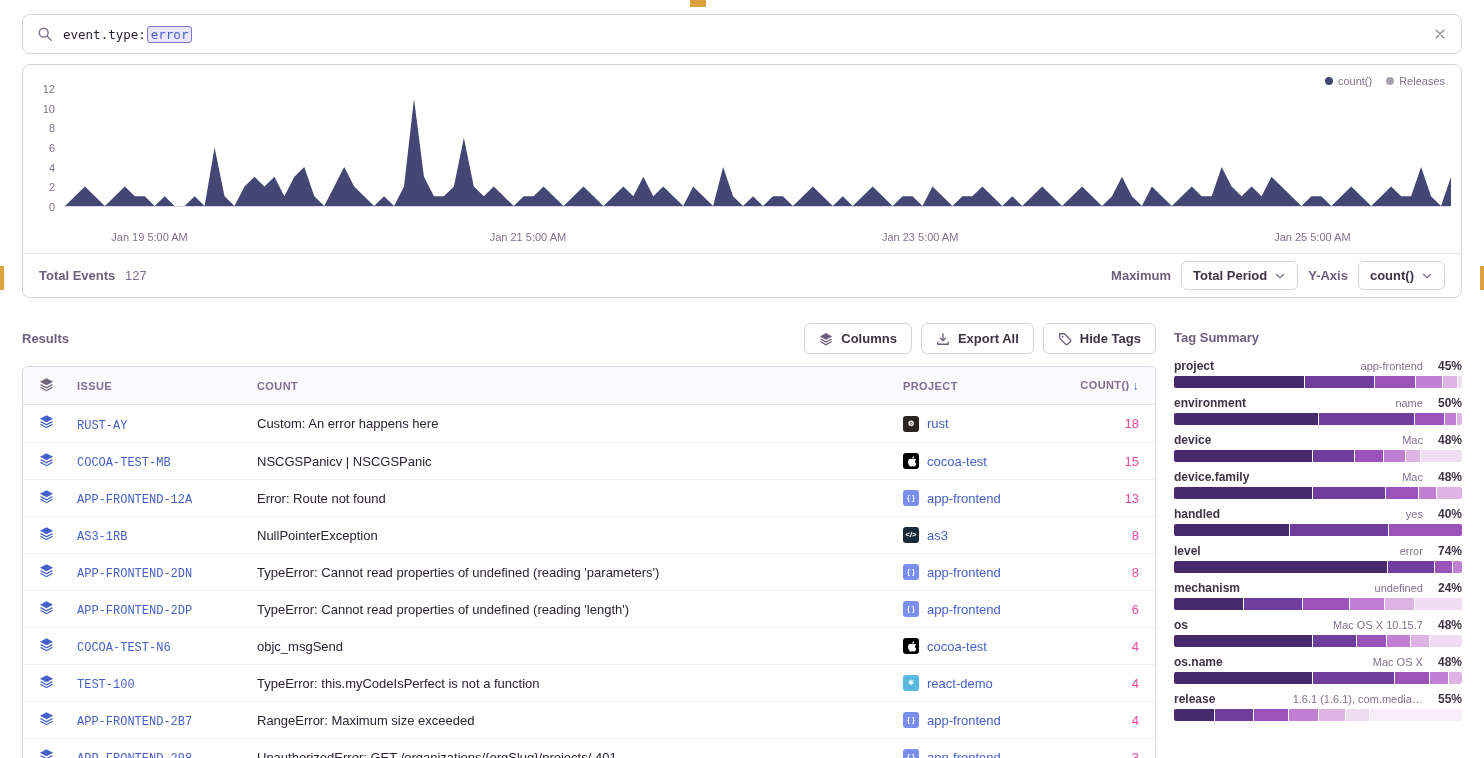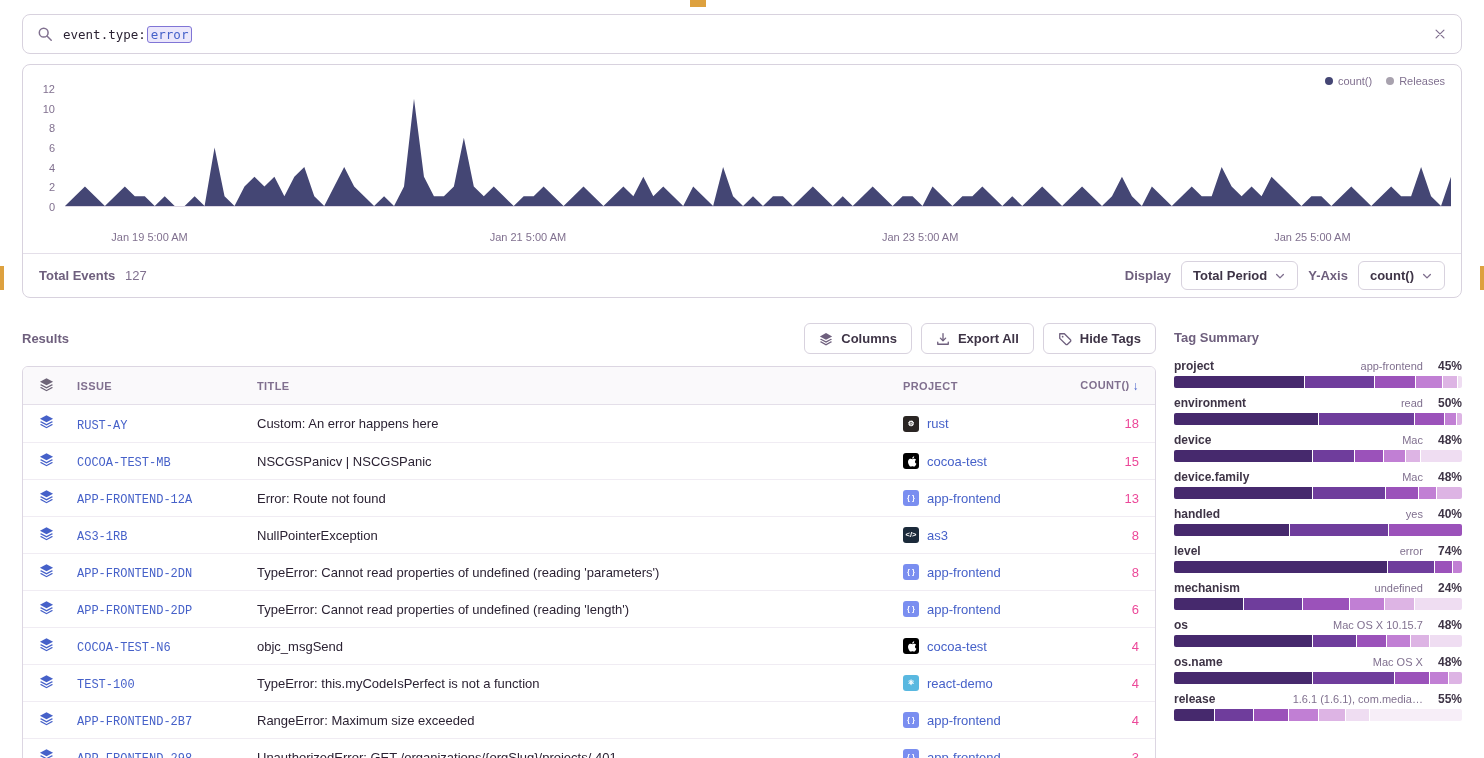--- a/index.html
+++ b/index.html
@@ -194,21 +194,21 @@
         <span class="xtick" style="left:33.4%">Jan 21 5:00 AM</span>
         <span class="xtick" style="left:61.7%">Jan 23 5:00 AM</span>
         <span class="xtick" style="left:90%">Jan 25 5:00 AM</span>
       </div>
     <div class="chart-footer">
       <div class="total">
         <span class="total-label">Total Events</span>
         <span class="total-value">127</span>
       </div>
       <div class="footer-controls">
-        <span class="ctl-label">Display</span>
+        <span class="ctl-label">Maximum</span>
         <button class="select-btn">
           <span>Total Period</span>
           <span class="chev">
               <svg width="12" height="12" viewBox="0 0 16 16" fill="none" stroke="currentColor" stroke-width="1.8" stroke-linecap="round" stroke-linejoin="round">
                 <path d="m3.5 6 4.5 4.5L12.5 6"></path>
               </svg>
             </span>
         </button>
         <span class="ctl-label">Y-Axis</span>
         <button class="select-btn">
@@ -262,21 +262,21 @@
       <div class="table">
         <div class="thead">
           <div class="th th-icon">
               <span><svg width="15" height="15" viewBox="0 0 16 16" fill="currentColor">
                   <path d="M8 1.2 15 5 8 8.8 1 5z"></path>
                   <path d="M2.4 7.6 1 8.4l7 3.8 7-3.8-1.4-.8L8 10.7z"></path>
                   <path d="M2.4 10.7 1 11.5l7 3.8 7-3.8-1.4-.8L8 13.8z"></path>
                 </svg></span>
             </div>
           <div class="th">ISSUE</div>
-          <div class="th">TITLE</div>
+          <div class="th">COUNT</div>
           <div class="th">PROJECT</div>
           <div class="th th-count">
             <span>COUNT()</span>
             <span class="sort-arrow">↓</span>
           </div>
         </div>
         <div id="table-body">
             <div class="tr">
       <div class="td td-icon">
                 <span><svg width="15" height="15" viewBox="0 0 16 16" fill="currentColor">
@@ -478,21 +478,21 @@
               <span class="seg" style="width:24%;background:#6f3d9c"></span>
               <span class="seg" style="width:14%;background:#9b52ba"></span>
               <span class="seg" style="width:9%;background:#c17fd4"></span>
               <span class="seg" style="width:5%;background:#ddb4e4"></span>
               <span class="seg" style="width:3%;background:#efddf2"></span>
             </div>
     </div>
           <div class="facet">
       <div class="facet-top">
         <span class="facet-name">environment</span>
-        <span class="facet-val"><span>read</span> <b>50%</b></span>
+        <span class="facet-val"><span>name</span> <b>50%</b></span>
       </div>
       <div class="facet-bar">
               <span class="seg" style="width:50%;background:#46296d"></span>
               <span class="seg" style="width:33%;background:#6f3d9c"></span>
               <span class="seg" style="width:10%;background:#9b52ba"></span>
               <span class="seg" style="width:4%;background:#c17fd4"></span>
               <span class="seg" style="width:3%;background:#ddb4e4"></span>
             </div>
     </div>
           <div class="facet">

